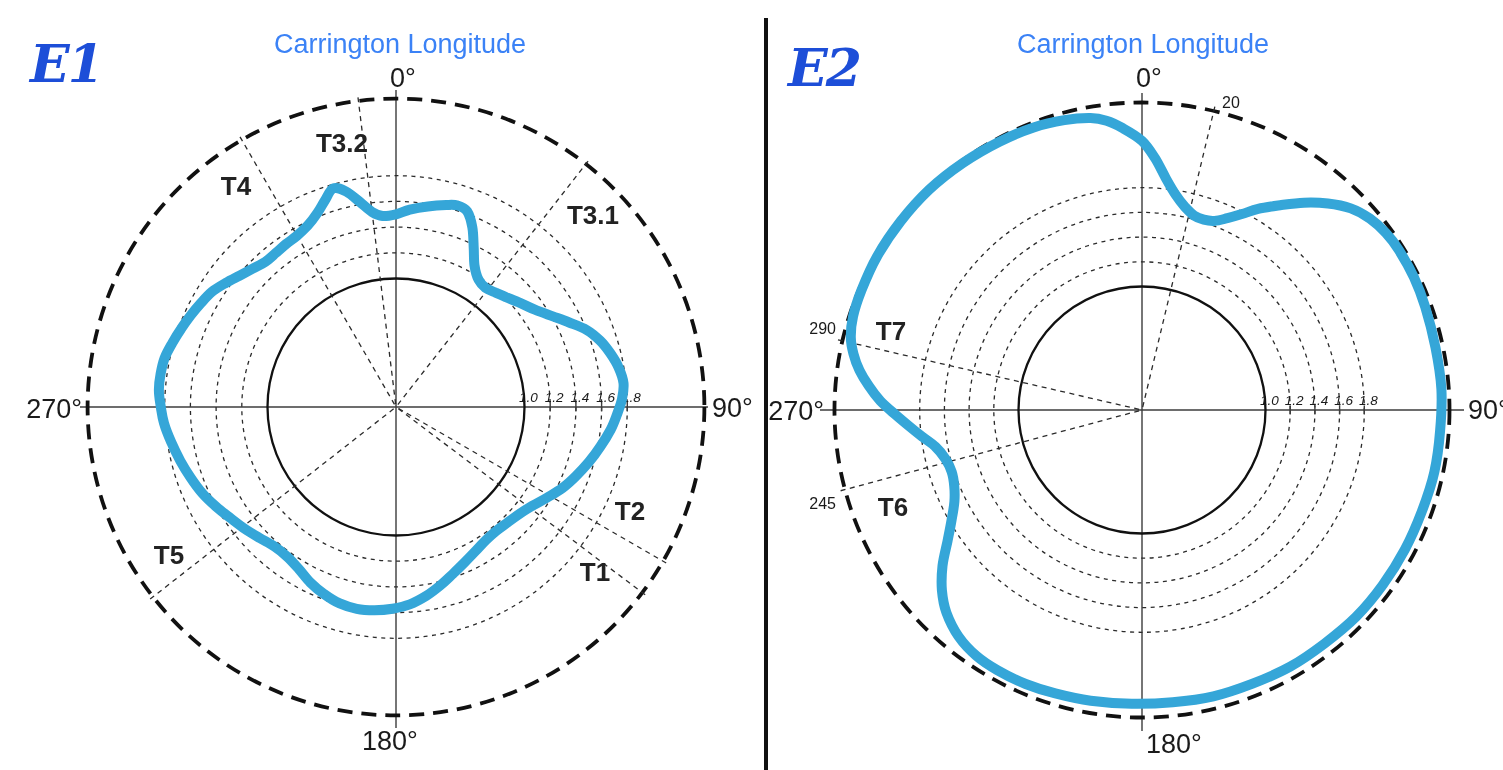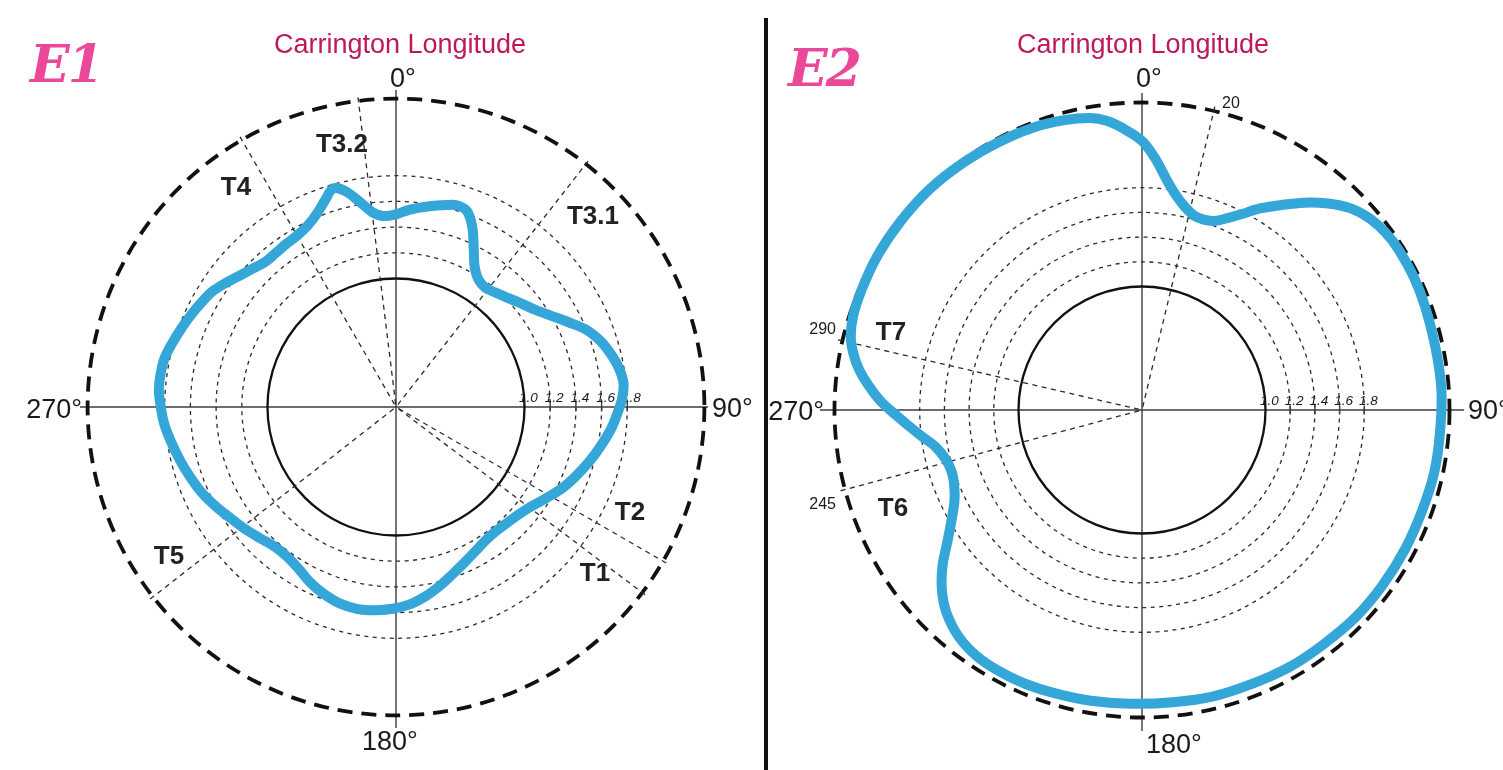--- a/index.html
+++ b/index.html
@@ -1,21 +1,21 @@
 <!DOCTYPE html>
 <html><head>
 <meta charset="utf-8">
 <style>
   html,body{margin:0;padding:0;background:#fff;}
   #fig{position:relative;width:1503px;height:770px;background:#ffffff;overflow:hidden;
        font-family:"Liberation Sans",sans-serif;color:#1a1a1a;}
   #fig svg{position:absolute;left:0;top:0;}
   .corner-label{position:absolute;font-family:"DejaVu Serif",serif;font-style:italic;
-       font-weight:bold;font-size:52px;letter-spacing:-2px;color:#ec4899;line-height:1;}
-  .panel-title{position:absolute;font-size:27px;color:#be185d;transform:translateX(-50%);
+       font-weight:bold;font-size:52px;letter-spacing:-2px;color:#1d4ed8;line-height:1;}
+  .panel-title{position:absolute;font-size:27px;color:#3b82f6;transform:translateX(-50%);
        white-space:nowrap;line-height:1;}
   text{fill:#1a1a1a;}
   .lbl-angle{font-size:27px;}
   .lbl-bold{font-size:26px;font-weight:bold;fill:#222;}
   .lbl-small{font-size:16px;}
   .lbl-tick{font-size:13.5px;font-style:italic;}
 </style>
 </head>
 <body>
 

